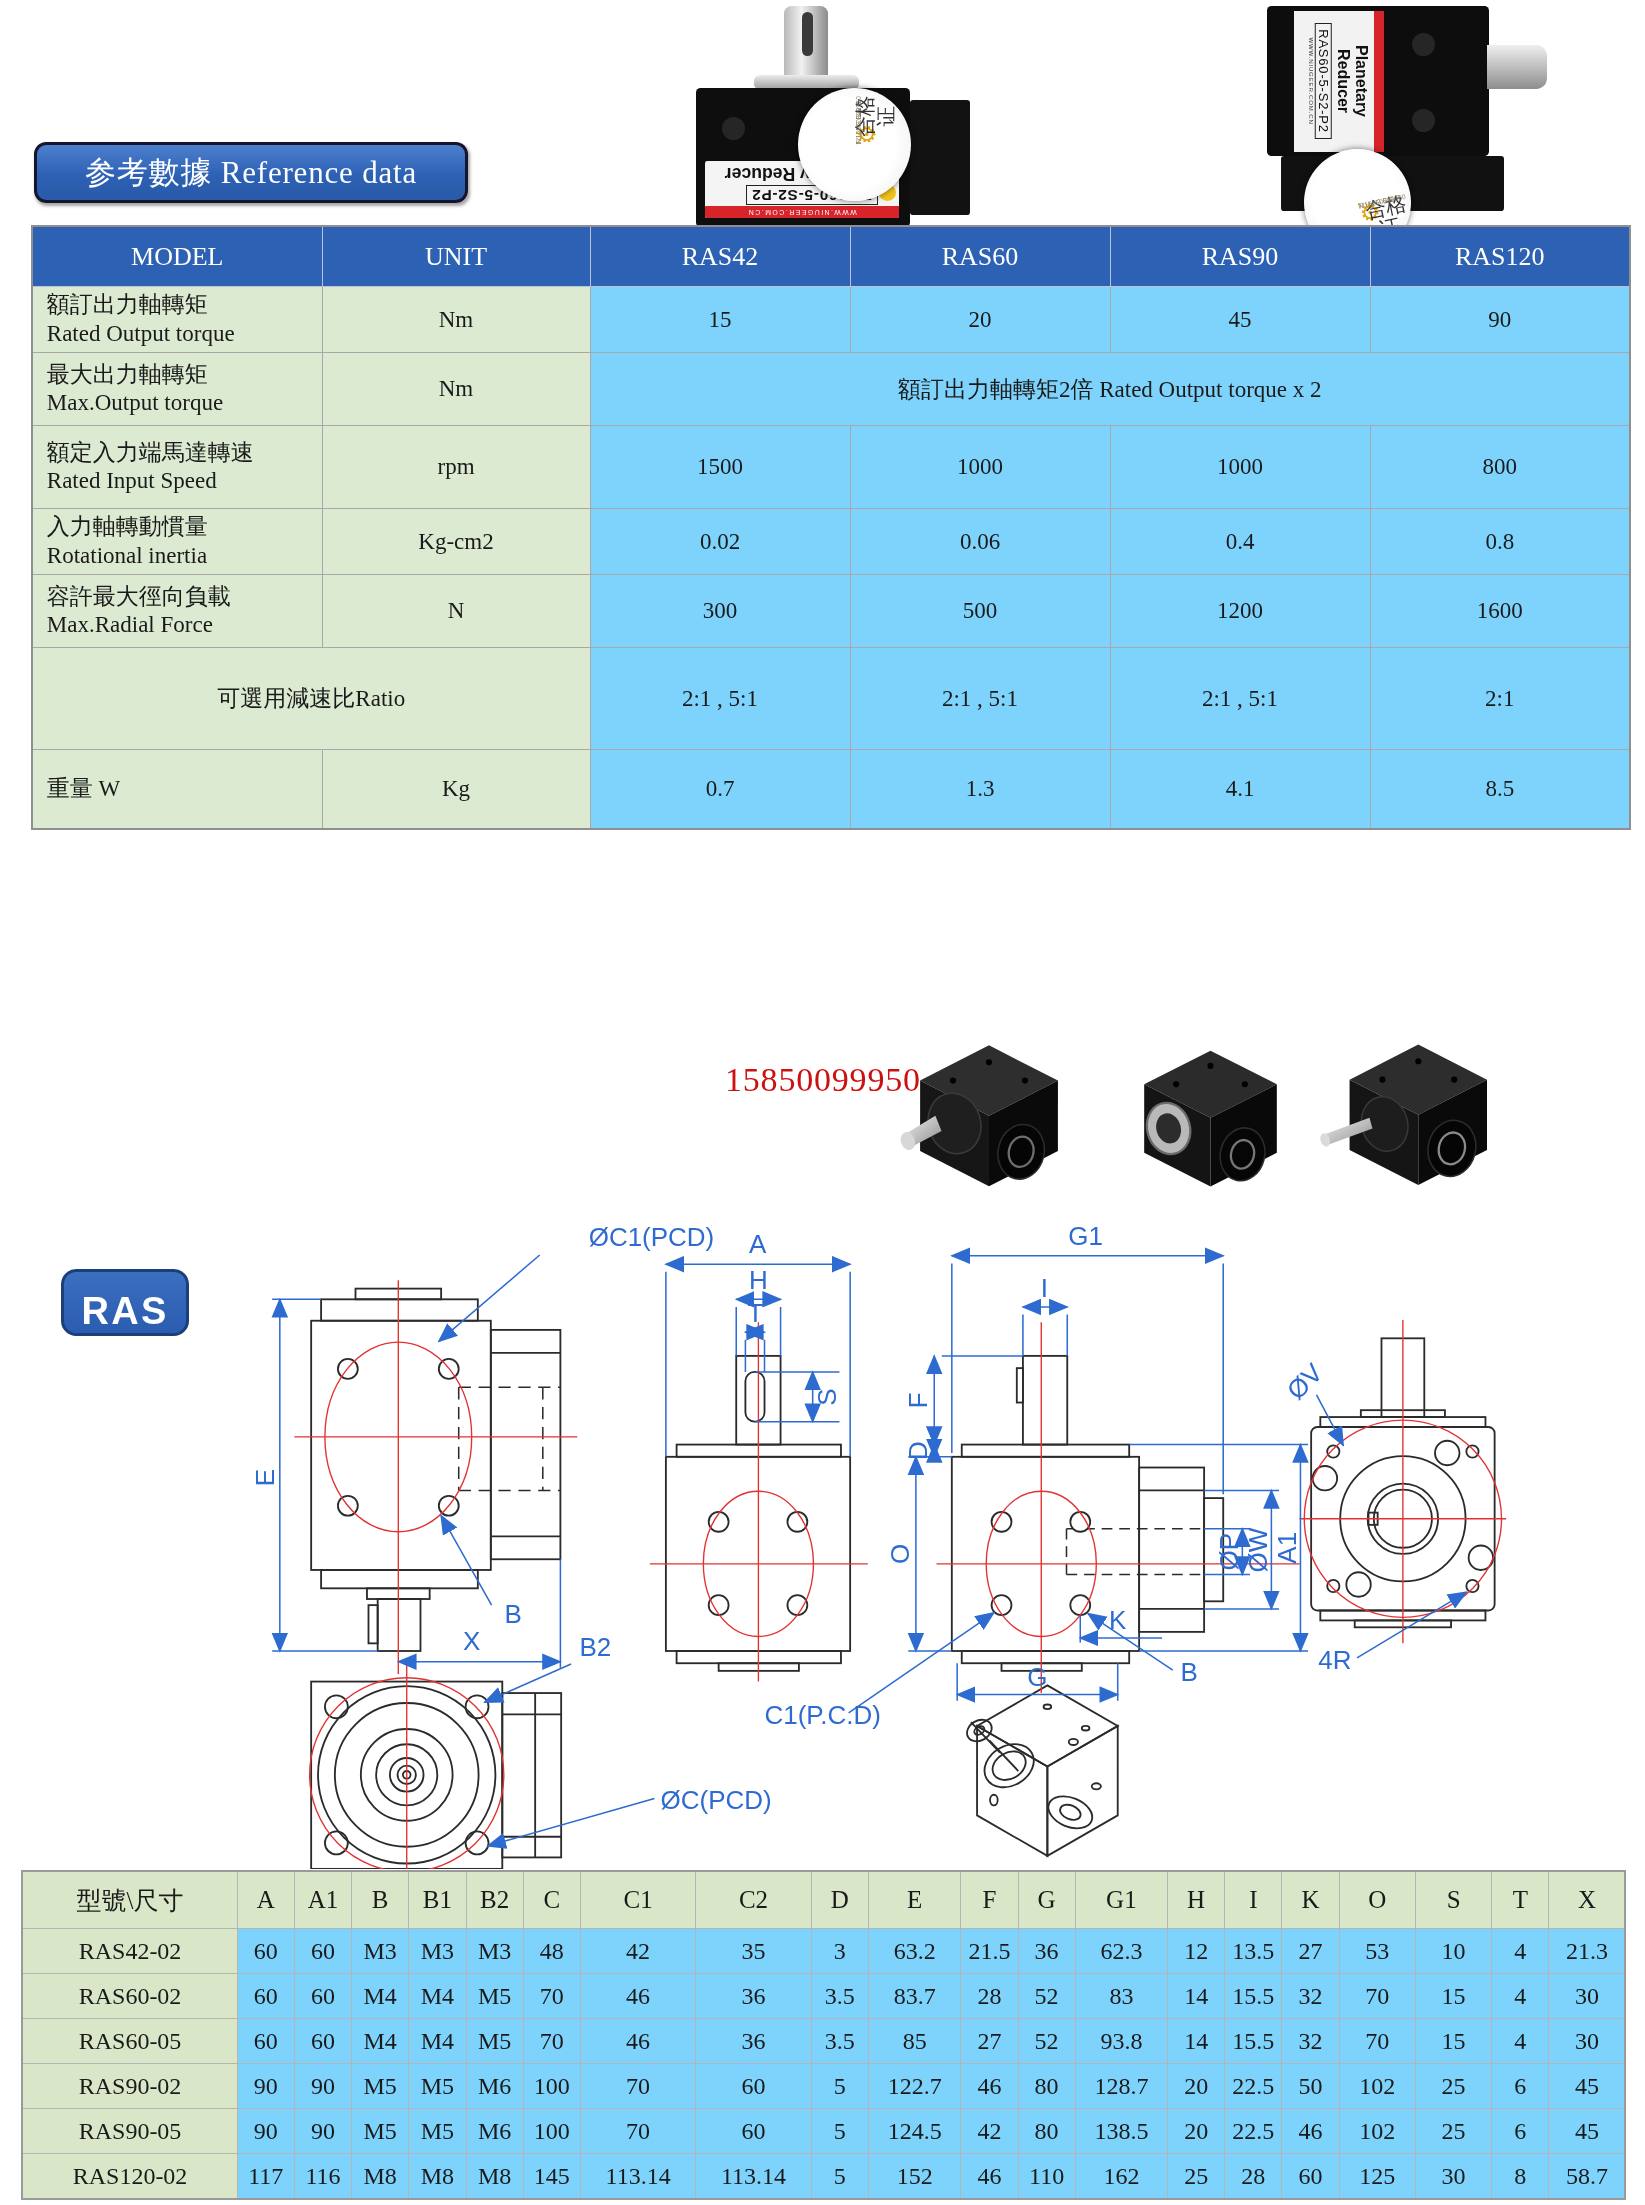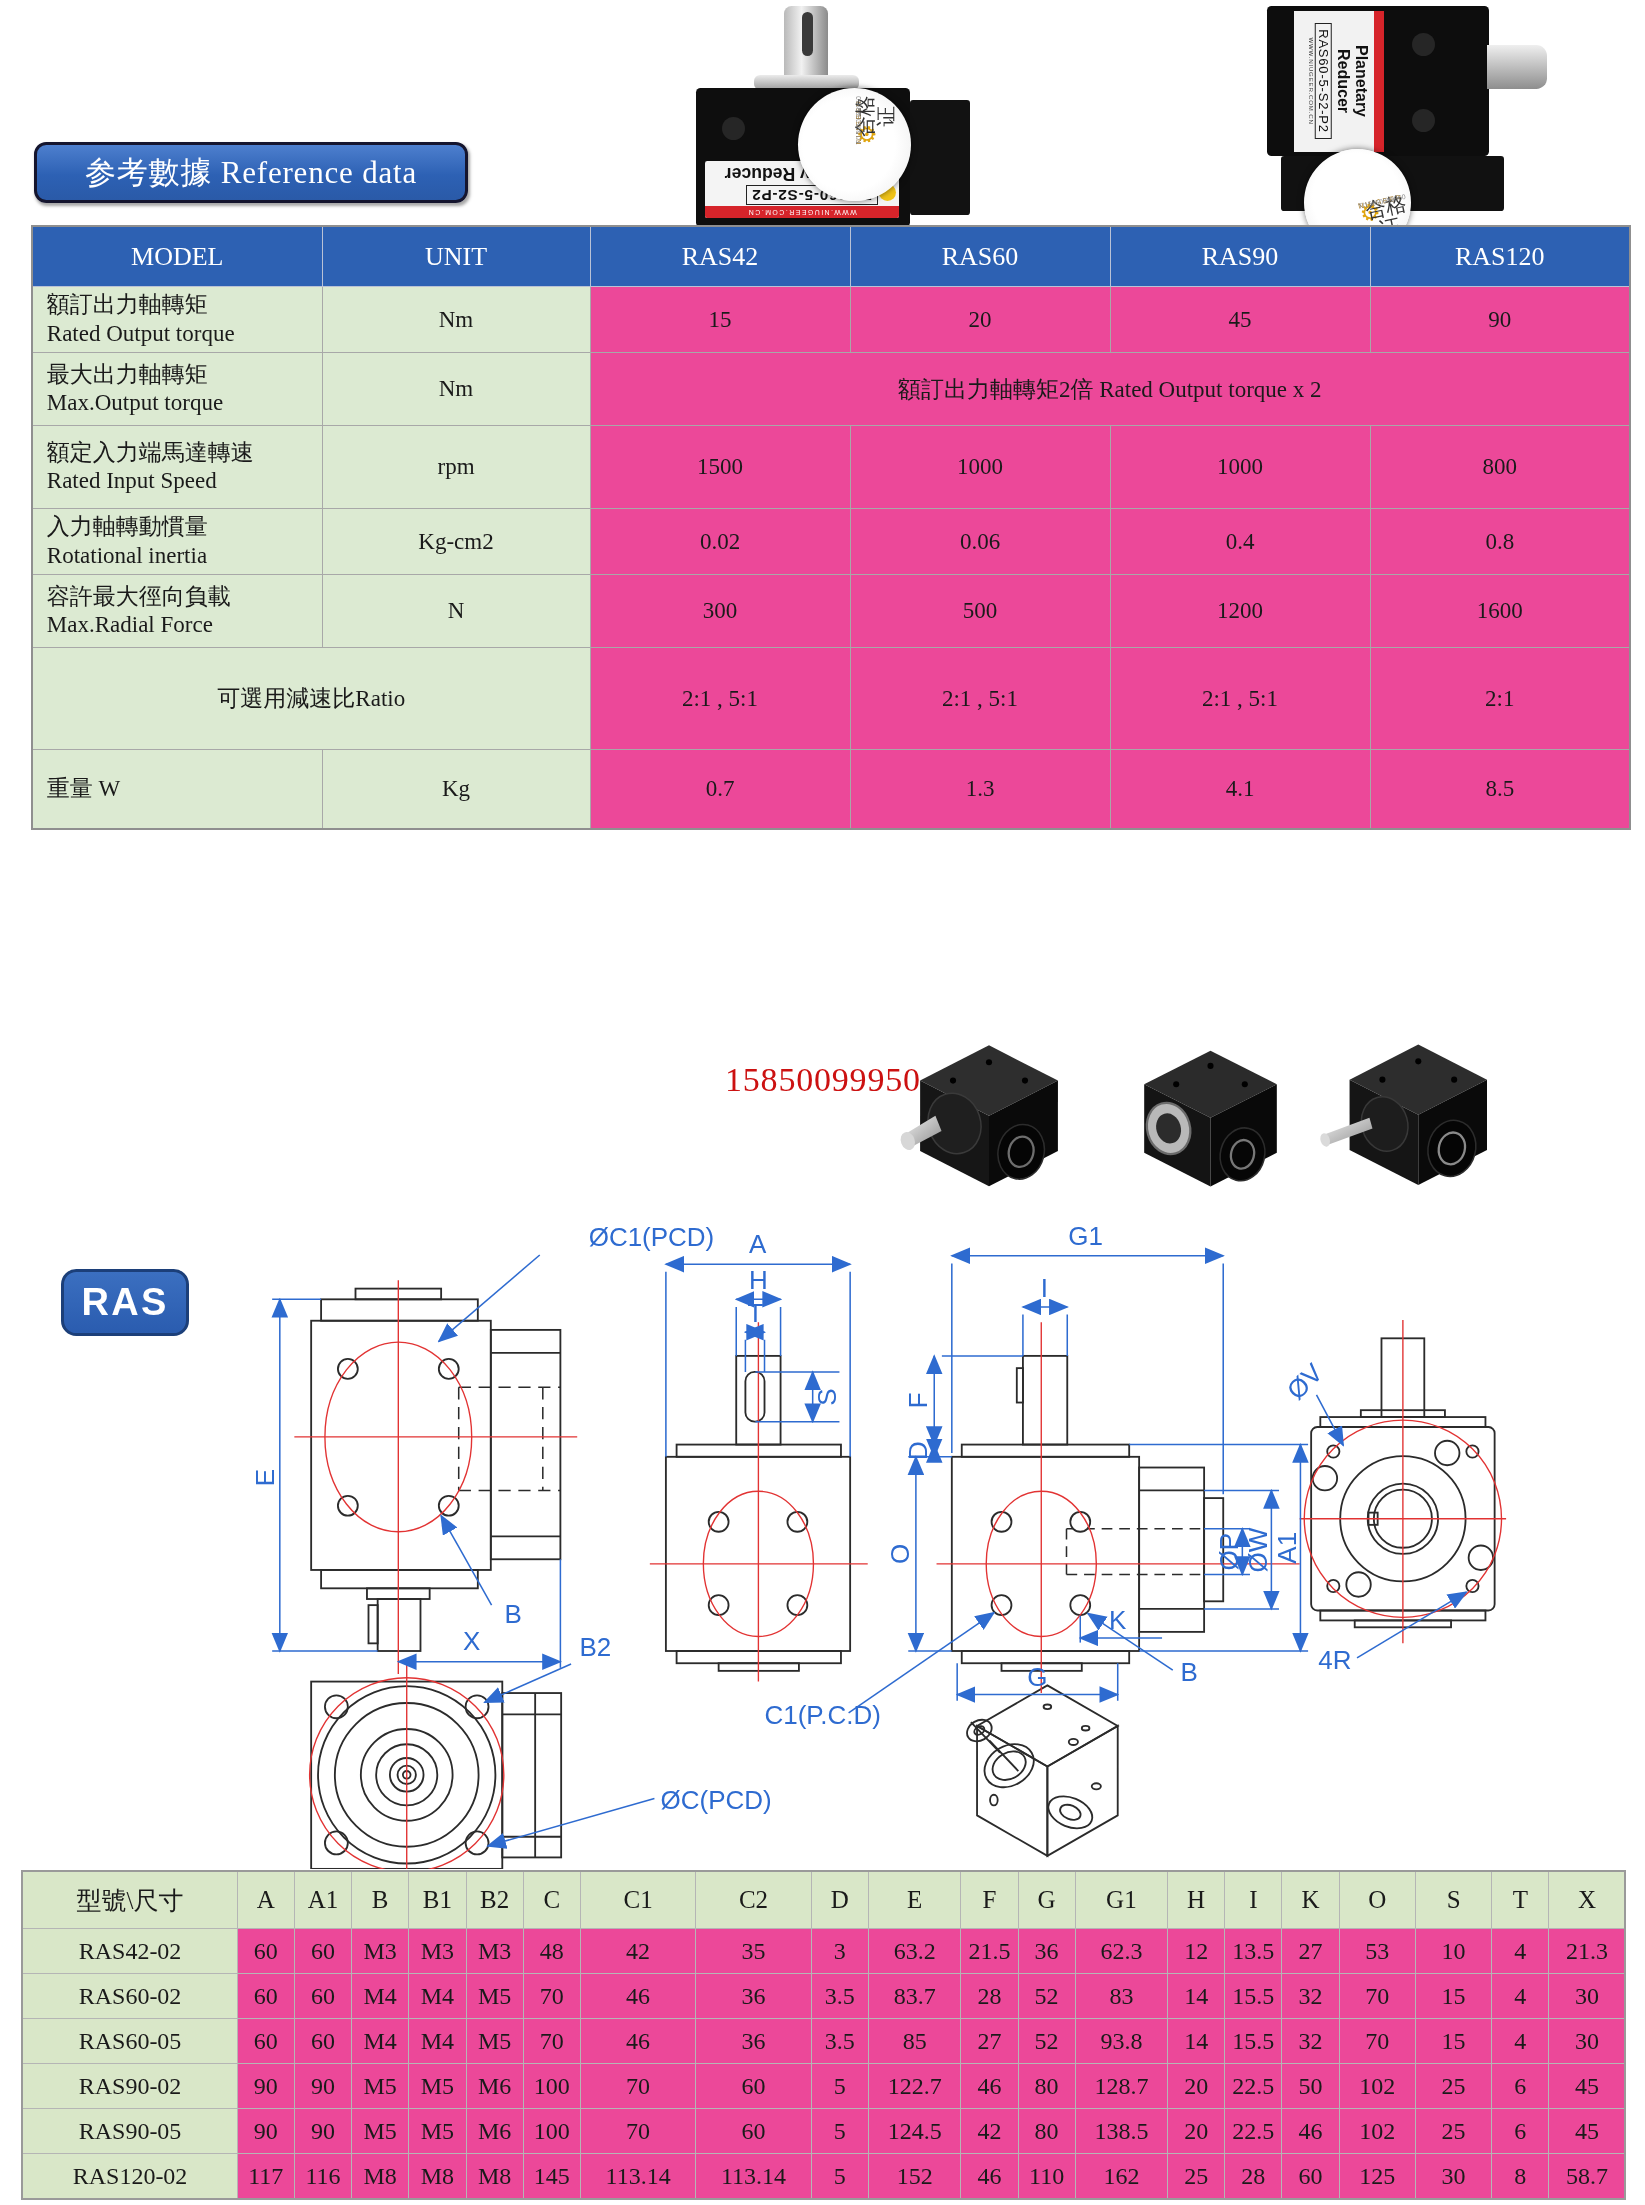--- a/index.html
+++ b/index.html
@@ -6,25 +6,25 @@
   #page{position:relative;width:1646px;height:2205px;background:#ffffff;overflow:hidden;
         font-family:"Liberation Serif",serif;color:#1a1a1a}
 
   
   .title-badge{position:absolute;left:34px;top:142px;width:428px;height:55px;
     background:linear-gradient(180deg,#4d7fce 0%,#2d61b4 55%,#2a5aa8 100%);
     border:3.8px solid #15152e;border-radius:12.2px;display:flex;align-items:center;justify-content:center;
     color:#fff;font-size:31px;letter-spacing:0.8px;box-shadow:1.5px 2.3px 3.1px rgba(0,0,0,.35)}
   .ras-badge{position:absolute;left:61px;top:1269px;width:122px;height:61px;
     background:linear-gradient(180deg,#3b6fc0,#2a5caf);border:3.1px solid #1c3f79;border-radius:15.3px;
-    display:flex;align-items:center;justify-content:center;color:#fff;
+    display:flex;align-items:flex-end;justify-content:center;color:#fff;
     font-family:"Liberation Sans",sans-serif;font-weight:bold;font-size:38px;letter-spacing:2.3px}
 
   
-  table{border-collapse:collapse;table-layout:fixed;background:#ec4899}
+  table{border-collapse:collapse;table-layout:fixed;background:#7dd3fc}
   .ref-table{position:absolute;left:31px;top:225px;width:1598px;border:2.3px solid #8f8f8f}
   .ref-table th{background:#2d61b3;color:#fff;font-weight:normal;font-size:26px;
     border:1.5px solid #b9c2d6;height:57px}
   .ref-table td{border:1.5px solid #a8a8a8;font-size:23px;vertical-align:middle}
   .green{background:#dcead2}
   .lbl{text-align:left;padding-left:13.8px;line-height:1.22}
   .lbl-center{text-align:center}
   .val{text-align:center}
   .ref-table tbody tr:nth-child(1){height:66px}
   .ref-table tbody tr:nth-child(2){height:73px}

